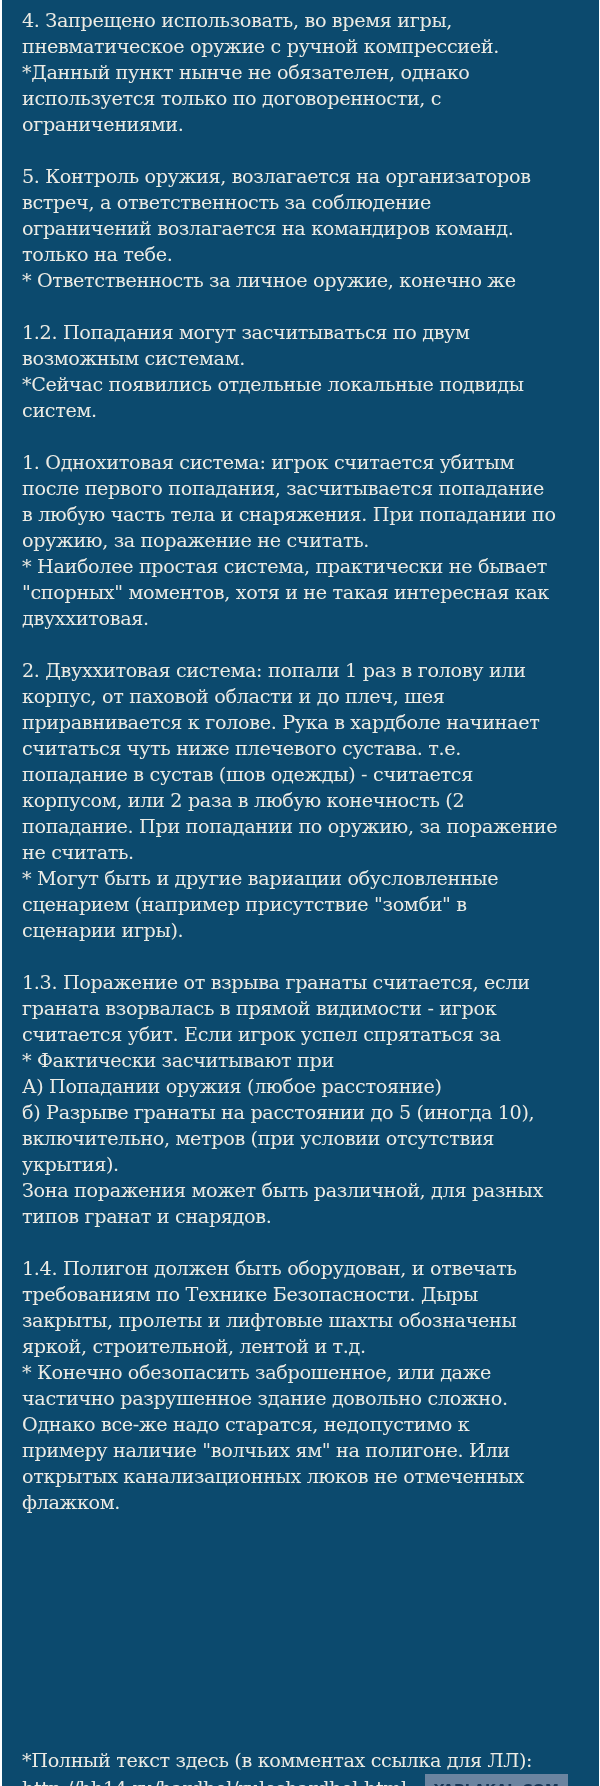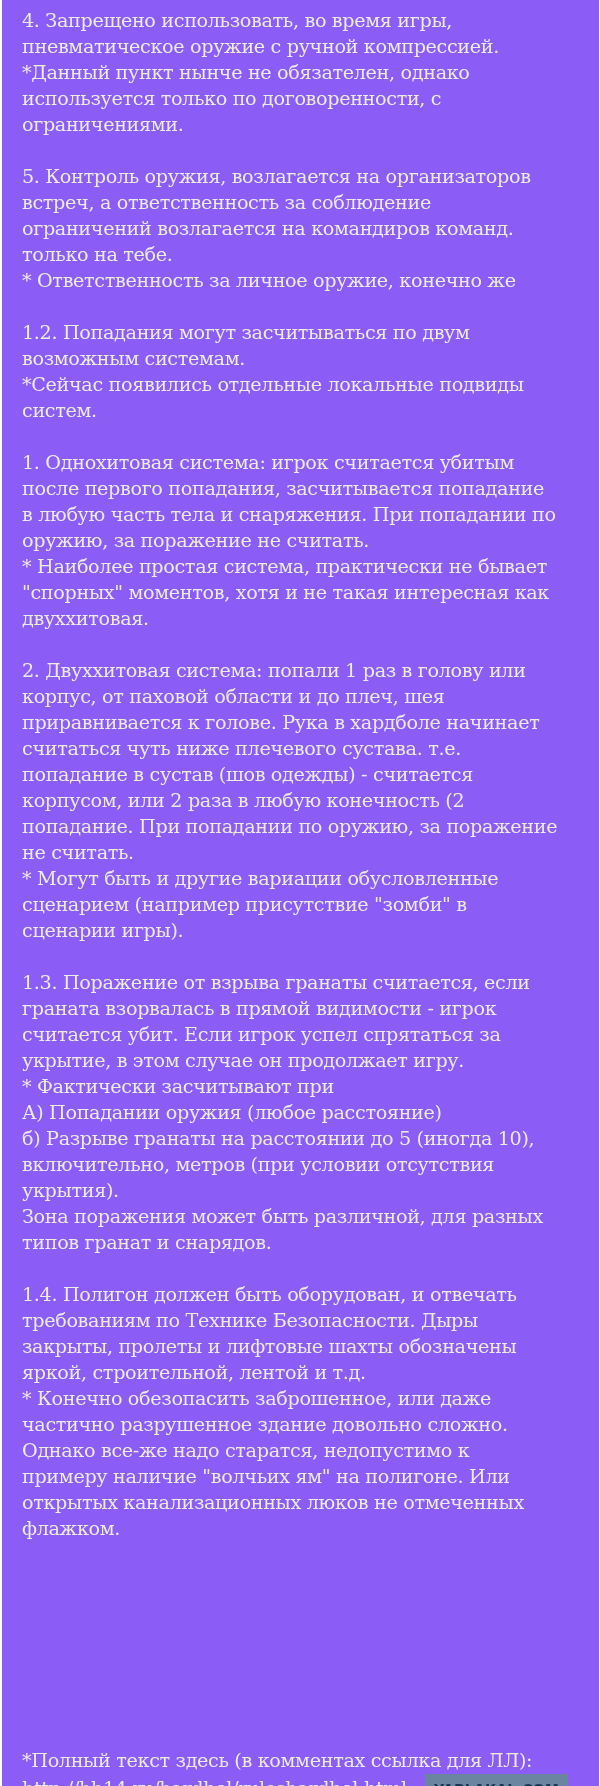--- a/index.html
+++ b/index.html
@@ -10,21 +10,21 @@
     body {
       width: 600px;
       height: 1786px;
       overflow: hidden;
     }
     .page {
       position: relative;
       width: 597px;
       height: 1786px;
       margin-left: 2px;
-      background: #8b5cf6;
+      background: #0c4a6e;
       box-sizing: border-box;
       padding: 8px 10px 0 20px;
       color: #ecebe4;
       font-family: "DejaVu Serif", "Liberation Serif", serif;
       font-size: 19.2px;
       line-height: 26px;
       letter-spacing: -0.35px;
     }
     .para {
       margin: 0 0 26px 0;
@@ -108,21 +108,20 @@
     <span class="line">не считать.</span>
     <span class="line">* Могут быть и другие вариации обусловленные</span>
     <span class="line">сценарием (например присутствие "зомби" в</span>
     <span class="line">сценарии игры).</span>
   </p>
 
   <p class="para">
     <span class="line">1.3. Поражение от взрыва гранаты считается, если</span>
     <span class="line">граната взорвалась в прямой видимости - игрок</span>
     <span class="line">считается убит. Если игрок успел спрятаться за</span>
-    <span class="line">укрытие, в этом случае он продолжает игру.</span>
     <span class="line">* Фактически засчитывают при</span>
     <span class="line">А) Попадании оружия (любое расстояние)</span>
     <span class="line">б) Разрыве гранаты на расстоянии до 5 (иногда 10),</span>
     <span class="line">включительно, метров (при условии отсутствия</span>
     <span class="line">укрытия).</span>
     <span class="line">Зона поражения может быть различной, для разных</span>
     <span class="line">типов гранат и снарядов.</span>
   </p>
 
   <p class="para">

